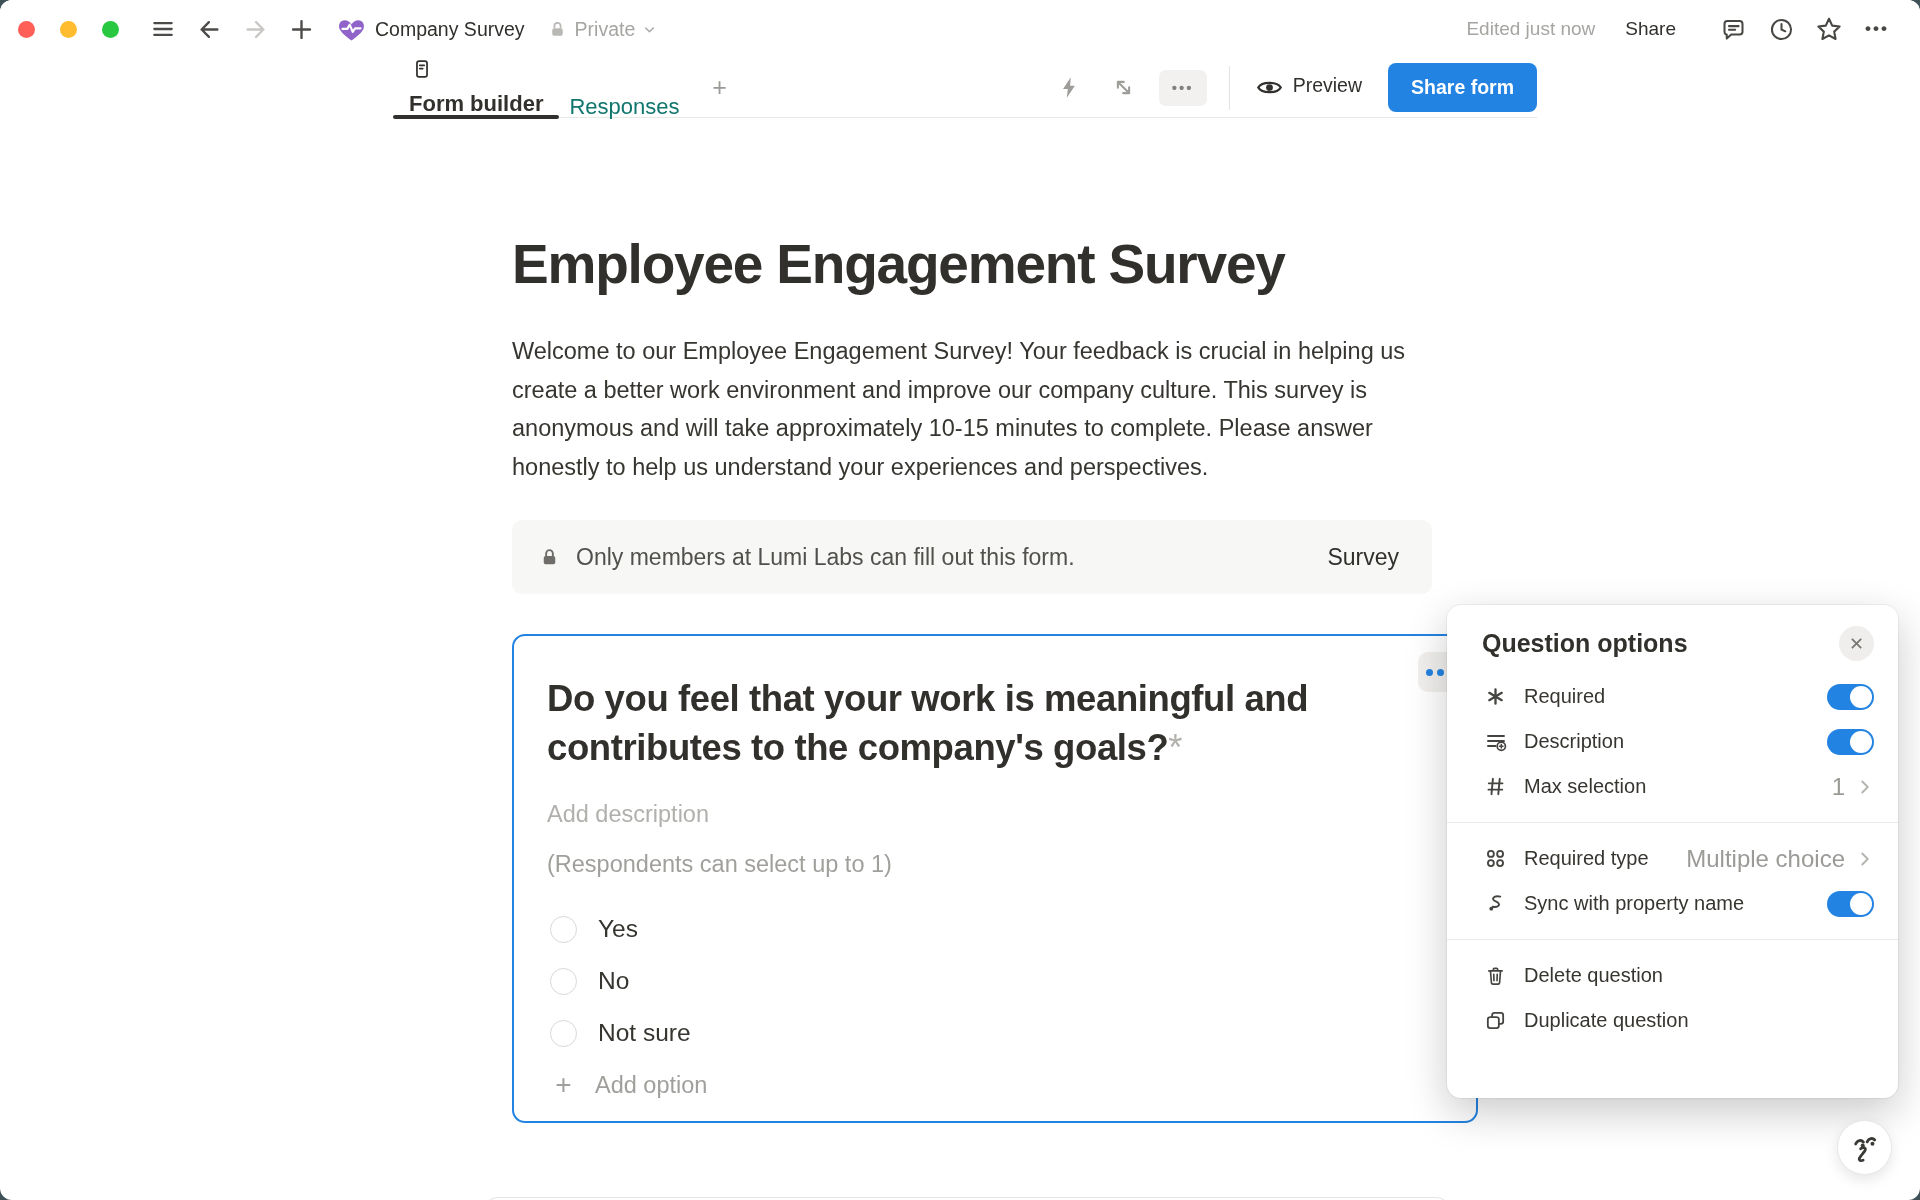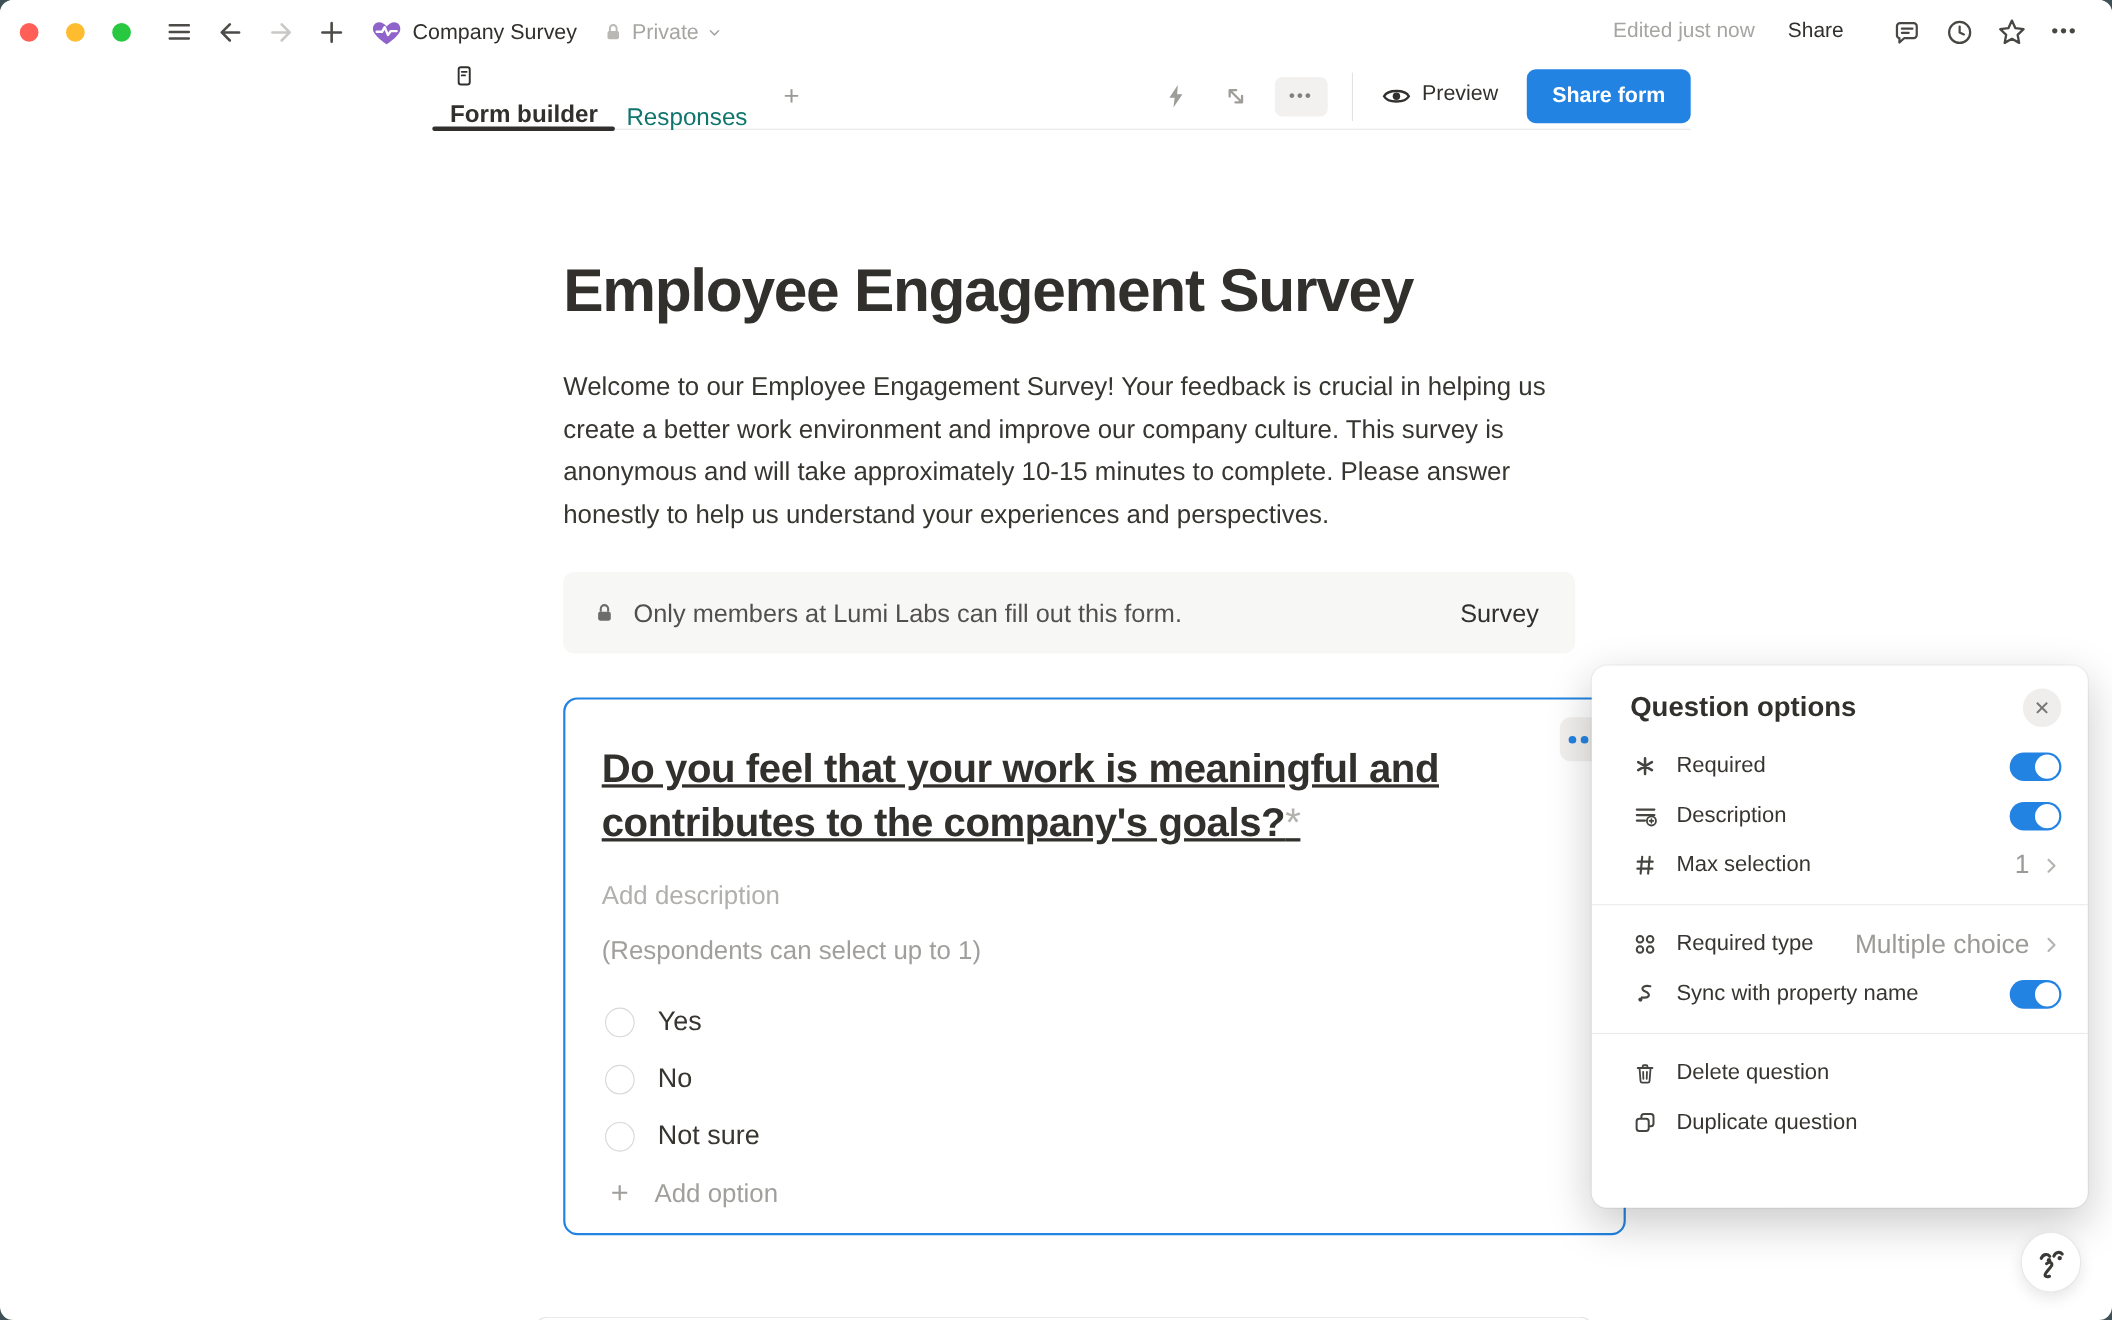--- a/index.html
+++ b/index.html
@@ -43,21 +43,21 @@
   .form-title { margin-top:114px; font-size:55px; font-weight:700; letter-spacing:-1.2px; color:#32302c; }
   .form-desc { margin-top:36px; font-size:23.5px; line-height:38.6px; color:#373530; }
   .notice { margin-top:34px; height:74px; background:#f7f7f5; border-radius:10px; display:flex; align-items:center; padding:0 33px 0 26px; }
   .notice-text { margin-left:15px; font-size:23px; color:#51504d; }
   .notice-spacer { flex:1; }
   .change-btn { background:transparent; border:none; cursor:pointer; font-size:23px; color:#32302c; }
 
   .qcard { position:relative; margin-top:40px; width:966px; height:489px; border:2.5px solid #2383e2; border-radius:13px; background:#fff; padding:38px 40px 0 33px; }
   .qmore { position:absolute; top:16px; right:13px; width:45px; height:40px; border:none; border-radius:10px; background:#f1f0ee; cursor:pointer; display:flex; align-items:center; justify-content:center; gap:4.5px; }
   .qmore i { width:7px; height:7px; border-radius:50%; background:#2383e2; display:block; }
-  .qtitle { font-size:36.5px; font-weight:700; line-height:49px; letter-spacing:-0.4px; color:#32302c; width:820px;text-decoration:underline; }
+  .qtitle { font-size:36.5px; font-weight:700; line-height:49px; letter-spacing:-0.4px; color:#32302c; width:820px; }
   .req-star { color:#b3b2af; font-weight:400; }
   .add-desc { margin-top:29px; font-size:23.5px; color:#b1b0ad; cursor:text; }
   .sel-hint { margin-top:23px; font-size:23.5px; color:#a09f9c; }
   .opts { margin-top:25px; }
   .opt { display:flex; align-items:center; height:52px; }
   .radio { width:27px; height:27px; border:1.5px solid #d9d8d6; border-radius:50%; flex:0 0 auto; margin-left:3px; }
   .opt-label { margin-left:21px; font-size:24.5px; color:#373530; }
   .addopt { display:flex; align-items:center; height:52px; background:transparent; border:none; cursor:pointer; }
   .addopt .plus { width:27px; margin-left:3px; font-size:28px; color:#a09f9c; font-weight:400; }
   .addopt-label { margin-left:18px; font-size:23.5px; color:#a09f9c; }

